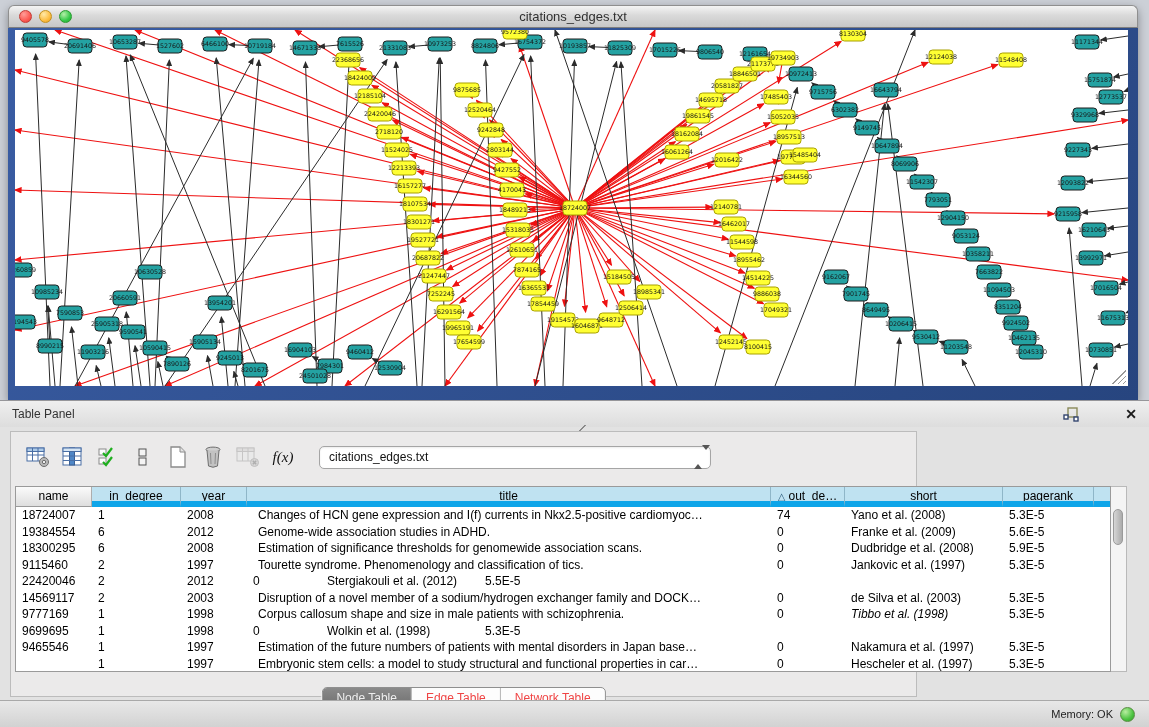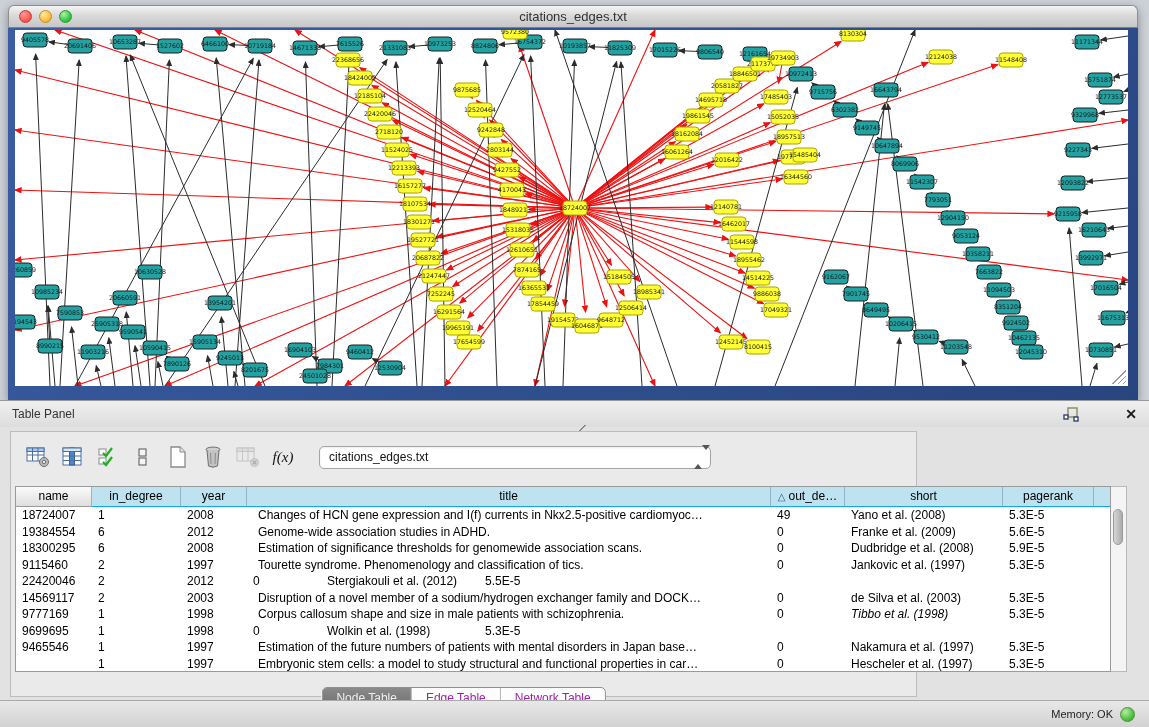--- a/index.html
+++ b/index.html
@@ -57,41 +57,41 @@
   .combo-arrows .up { width:0; height:0; border-left:4px solid transparent; border-right:4px solid transparent;
     border-bottom:5px solid #555; margin-bottom:2px; }
   .combo-arrows .dn { width:0; height:0; border-left:4px solid transparent; border-right:4px solid transparent;
     border-top:5px solid #555; }
 
   
   .tbl-wrap { position:absolute; left:4px; top:54px; width:1113px; height:186px; display:flex; }
   .tbl { width:1096px; height:100%; border:1px solid #9a9a9a; background:#fff; overflow:hidden; }
   .tbl-header { display:flex; height:20px; }
   .th { height:20px; font-size:12px; color:#000; text-align:center; line-height:19px;
-    background:#bfe2f1; border-right:1px solid #8fb6c8; border-bottom:1px solid #0ea5e9;
+    background:#bfe2f1; border-right:1px solid #8fb6c8; border-bottom:6px solid #0ea5e9;
     overflow:hidden; white-space:nowrap; cursor:pointer; flex:0 0 auto; }
   .th.plain { background:linear-gradient(#fbfbfb,#dedede); border-right:1px solid #adadad;
     border-bottom:1px solid #9a9a9a; }
   .th.filler { background:#bfe2f1; border-right:none; }
   .sort-tri { font-size:10px; color:#2d5d7d; margin-right:3px; }
   .tbl-row { display:flex; height:16.5px; background:#fff; cursor:default; }
   .td { font-size:12px; color:#000; line-height:16px; white-space:nowrap; overflow:hidden;
     padding-left:6px; flex:0 0 auto; }
   .td.title-cell { padding-left:11px; }
   
   .vscroll { width:16px; height:100%; background:#f4f4f4; border:1px solid #b9b9b9; border-left:none; position:relative; }
   .vthumb { position:absolute; left:2px; top:22px; width:10px; height:36px; border-radius:6px;
     background:linear-gradient(90deg,#d6d6d6,#ababab); border:1px solid #9a9a9a; cursor:pointer; }
 
   
   .tab-bar { position:absolute; left:50%; transform:translateX(-50%); top:255px; height:22px;
     display:flex; border:1px solid #8f8f8f; border-radius:5px; overflow:hidden;
     background:#fdfdfd; box-shadow:0 1px 1px rgba(255,255,255,.8); }
   .tab { height:100%; font-size:12px; line-height:20px; text-align:center; padding:0 14px;
-    color:#a21caf; cursor:pointer; border-right:1px solid #b5b5b5; }
+    color:#ef4444; cursor:pointer; border-right:1px solid #b5b5b5; }
   .tab:last-child { border-right:none; }
   .tab.active { background:linear-gradient(#8a8a8a,#6e6e6e); color:#efefef; }
 
   
   .status-bar { position:absolute; left:0; bottom:0; width:100%; height:27px;
     background:linear-gradient(#e8e8e8,#d2d2d2); border-top:1px solid #a9a9a9;
     display:flex; align-items:center; justify-content:flex-end; padding-right:14px; }
   .mem-label { font-size:11px; color:#222; margin-right:7px; }
   .mem-dot { width:15px; height:15px; border-radius:50%; cursor:pointer;
     background:radial-gradient(circle at 35% 30%, #b8eda0, #4cc341 60%, #2f9e2d); border:1px solid #568e3f; }
@@ -993,21 +993,21 @@
             <div class="th" style="width: 158px;">short</div>
             <div class="th" style="width: 91px;">pagerank</div>
             <div class="th filler" style="width: 17px;"></div>
           </div>
         <div id="tbl-body">
             <div class="tbl-row">
               <div class="td" style="width: 76px;">18724007</div>
               <div class="td" style="width: 89px;">1</div>
               <div class="td" style="width: 66px;">2008</div>
               <div class="td title-cell" style="width: 524px;">Changes of HCN gene expression and I(f) currents in Nkx2.5-positive cardiomyoc…</div>
-              <div class="td" style="width: 74px;">49</div>
+              <div class="td" style="width: 74px;">74</div>
               <div class="td" style="width: 158px;">Yano et al. (2008)</div>
               <div class="td" style="width: 91px;">5.3E-5</div>
             </div>
             <div class="tbl-row">
               <div class="td" style="width: 76px;">19384554</div>
               <div class="td" style="width: 89px;">6</div>
               <div class="td" style="width: 66px;">2012</div>
               <div class="td title-cell" style="width: 524px;">Genome-wide association studies in ADHD.</div>
               <div class="td" style="width: 74px;">0</div>
               <div class="td" style="width: 158px;">Franke et al. (2009)</div>

